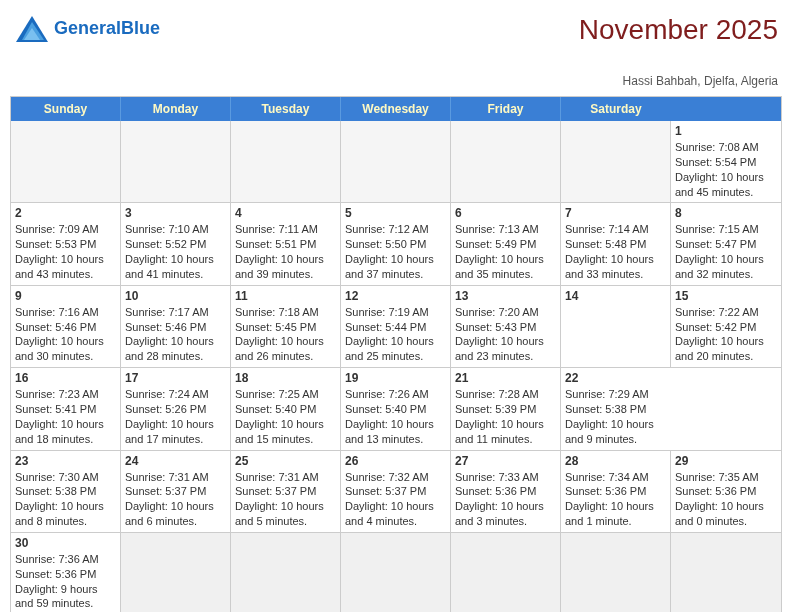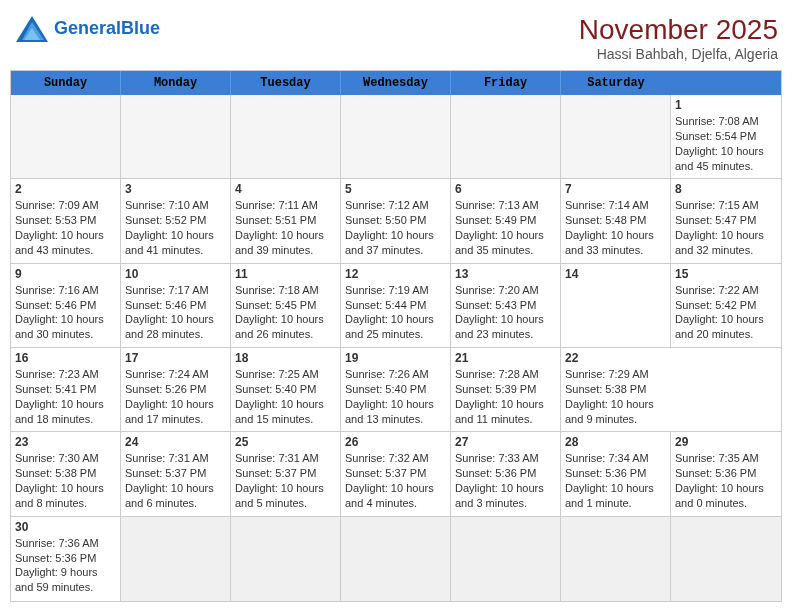--- a/index.html
+++ b/index.html
@@ -44,42 +44,42 @@
     }
     .title-section {
       text-align: right;
     }
     .month-title {
       font-size: 28px;
       color: #7f1d1d;
       font-weight: normal;
     }
     .location {
-      font-size: 14px;
+      font-size: 12px;
       color: #555;
+      margin-top: 28px;
     }
     .calendar {
       flex: 1;
       border: 1px solid #ccc;
       display: flex;
       flex-direction: column;
     }
     .day-headers {
       display: grid;
       grid-template-columns: repeat(7, 1fr);
       background: #3a7fd5;
     }
     .day-header {
-      color: #000000;
+      color: #fef9c3;
       text-align: center;
       padding: 5px 2px;
       font-size: 12px;
       font-weight: bold;
       border-right: 1px solid #5a9ae0;
-      font-family: Liberation Mono, monospace;
     }
     .day-header:last-child { border-right: none; }
     .calendar-grid {
       flex: 1;
       display: grid;
       grid-template-rows: repeat(6, 1fr);
     }
     .week-row {
       display: grid;
       grid-template-columns: repeat(7, 1fr);

